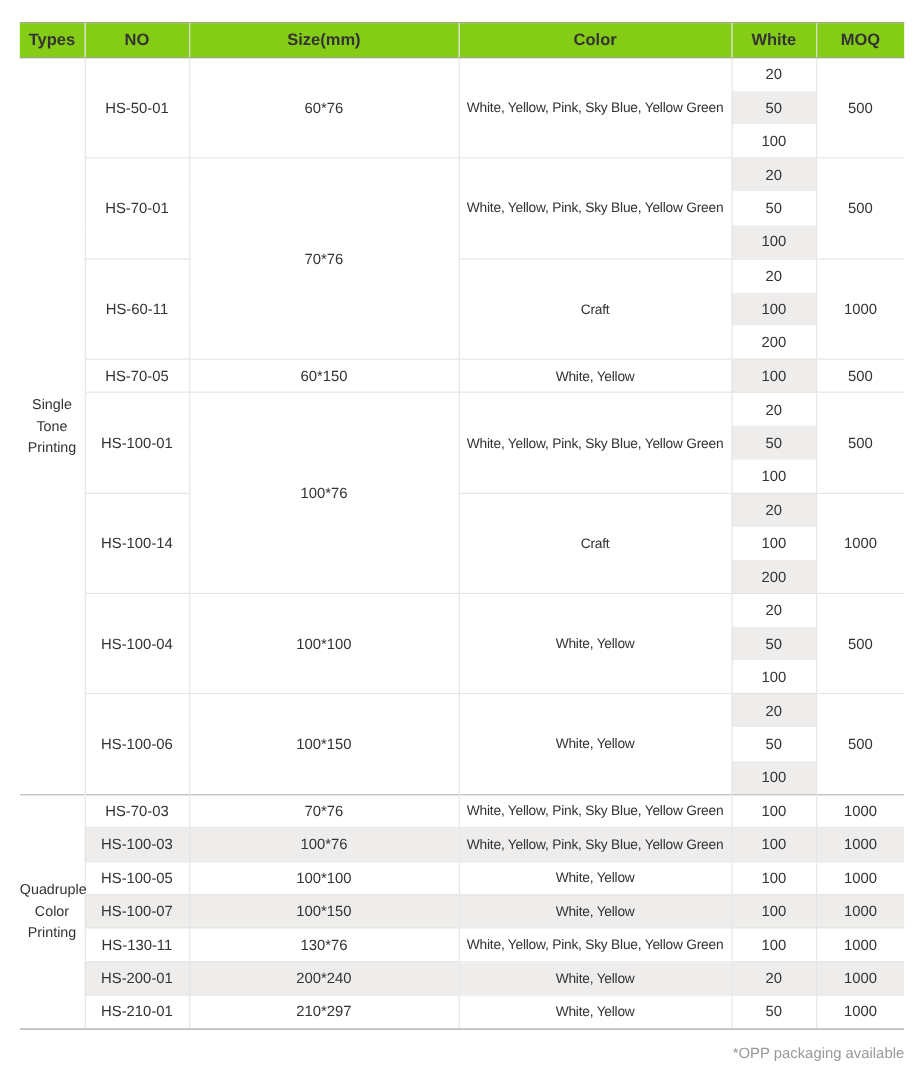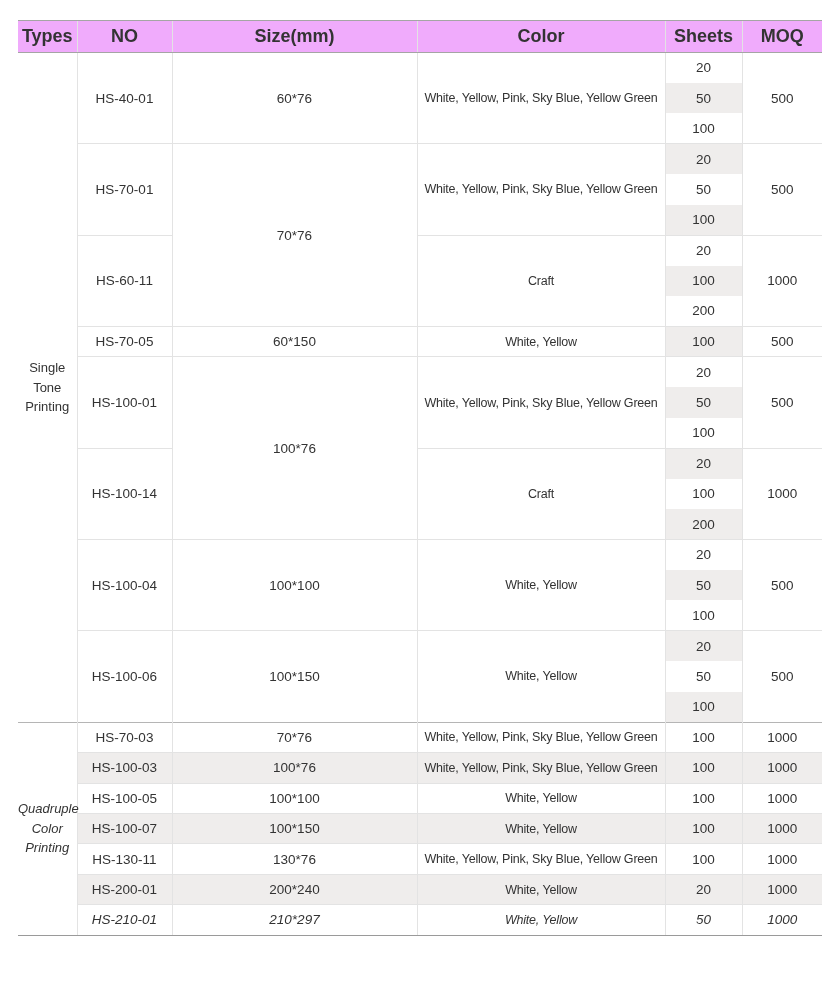--- a/index.html
+++ b/index.html
@@ -25,44 +25,44 @@
   }
   col.w-types{width:59px;}
   col.w-no{width:95px;}
   col.w-size{width:245px;}
   col.w-color{width:248px;}
   col.w-sheets{width:77px;}
   col.w-moq{width:80px;}
 
   thead tr{height:32px;}
   th{
-    font-size:18px;font-weight:600;color:var(--text);
+    font-size:15px;font-weight:600;color:var(--text);
     text-align:center;vertical-align:middle;
     border-top:1px solid var(--line-dark);
     border-bottom:1px solid var(--line-dark);
-    background:#f0abfc;padding:0;
+    background:#84cc16;padding:0;
   }
   th + th{border-left:1px solid var(--line);}
 
   tbody tr{height:30.45px;}
   td{
     text-align:center;vertical-align:middle;
     font-size:13.5px;color:var(--text);
     padding:0;background:#fff;
   }
   td.c-no,td.c-size,td.c-color,td.c-sheets,td.c-moq{border-left:1px solid var(--line);}
   td.c-type{
     font-size:13px;line-height:1.5;white-space:pre-line;
   }
   td.c-color{
     font-size:12.5px;letter-spacing:-0.2px;white-space:nowrap;overflow:hidden;
   }
   td.gt{border-top:1px solid var(--line);}
   td.st{border-top:1px solid var(--line-section);}
-  td.bb{border-bottom:1px solid var(--line-bottom);font-style:italic;}
+  td.bb{border-bottom:1px solid var(--line-bottom);}
   td.shade{background:var(--shade);}
   tr.shaded td:not(.c-type){background:var(--shade);}
 
   .footnote{
     width:804px;
     margin-top:14px;
     text-align:right;
     font-size:13.5px;
     color:var(--footnote);
   }
@@ -79,30 +79,30 @@
       <col class="w-color">
         <col class="w-sheets">
         <col class="w-moq">
     </colgroup>
     <thead>
       <tr id="header-row">
           <th>Types</th>
           <th>NO</th>
           <th>Size(mm)</th>
           <th>Color</th>
-          <th>Sheets</th>
+          <th>White</th>
           <th>MOQ</th>
         </tr>
     </thead>
     <tbody id="table-body">
         <tr>
           <td class="c-type" rowspan="22">Single
 Tone
 Printing</td>
-          <td class="c-no gt" rowspan="3">HS-40-01</td>
+          <td class="c-no gt" rowspan="3">HS-50-01</td>
           <td class="c-size gt" rowspan="3">60*76</td>
           <td class="c-color gt" rowspan="3">White, Yellow, Pink, Sky Blue, Yellow Green</td>
           <td class="c-sheets gt">20</td>
           <td class="c-moq gt" rowspan="3">500</td>
         </tr>
         <tr>
           <td class="c-sheets shade">50</td>
         </tr>
         <tr>
           <td class="c-sheets">100</td>
@@ -237,13 +237,14 @@
         </tr>
         <tr>
           <td class="c-no gt bb" rowspan="1">HS-210-01</td>
           <td class="c-size gt bb" rowspan="1">210*297</td>
           <td class="c-color gt bb" rowspan="1">White, Yellow</td>
           <td class="c-sheets gt bb">50</td>
           <td class="c-moq gt bb" rowspan="1">1000</td>
         </tr>
       </tbody>
   </table>
+  <div class="footnote">*OPP packaging available</div>
 </div>
 
 </body></html>

